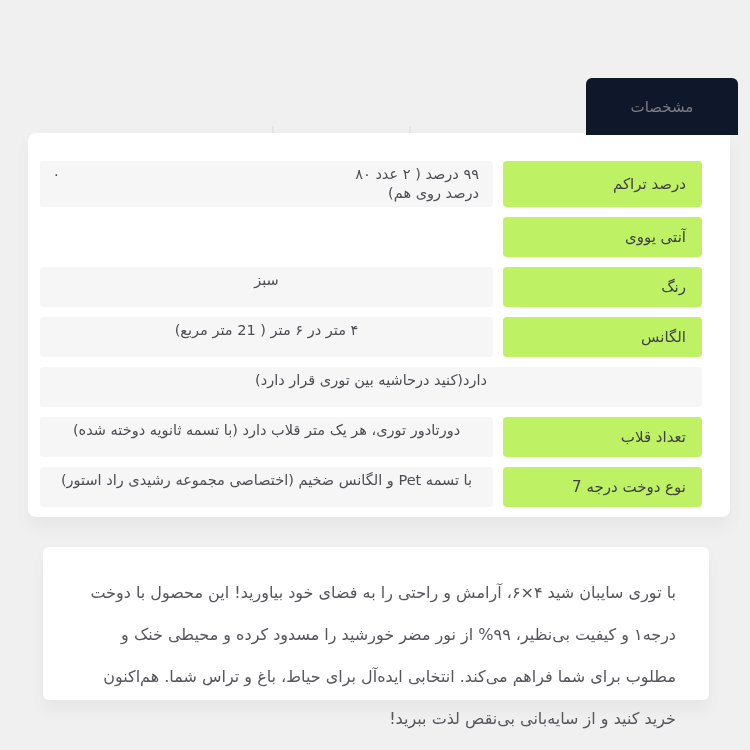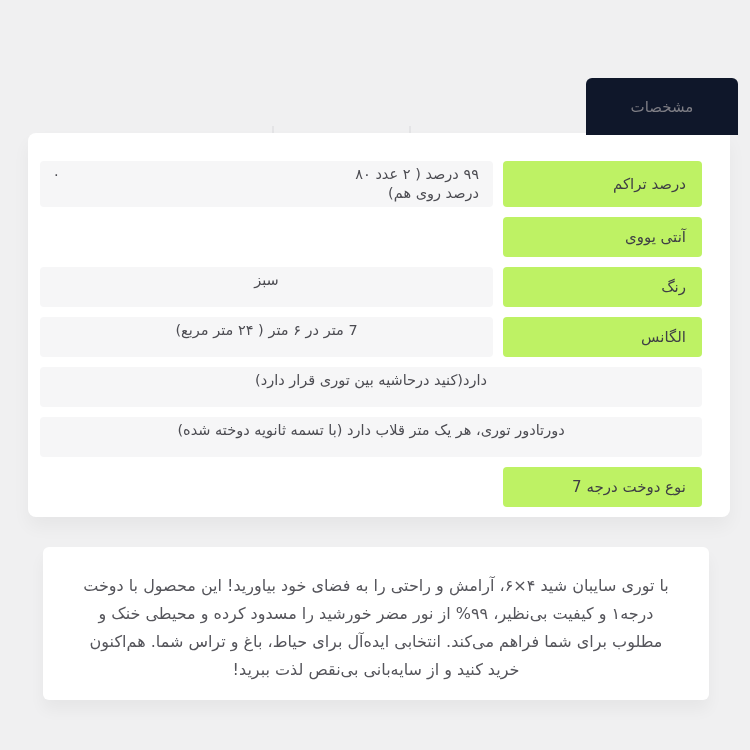--- a/index.html
+++ b/index.html
@@ -98,23 +98,23 @@
     left: 43px; top: 547px;
     width: 666px; height: 153px;
     background: #ffffff;
     border-radius: 6px;
     box-shadow: 0 10px 16px rgba(0,0,0,0.045);
     padding: 25px 33px;
     z-index: 2;
   }
   .desc-text {
     direction: rtl;
-    text-align: center;
+    text-align: right;
     font-size: 16px;
-    line-height: 28px;
+    line-height: 42px;
     color: #55555b;
   }
 </style>
 </head>
 <body>
 
 <div class="tab-divider d1"></div>
 <div class="tab-divider d2"></div>
 
 <div class="tab-active">
@@ -139,38 +139,42 @@
     <div class="spec-row">
       <div class="spec-label">رنگ</div>
       <div class="spec-value">
         <div>سبز</div>
       </div>
     </div>
 
     <div class="spec-row">
       <div class="spec-label">الگانس</div>
       <div class="spec-value">
-        <div>7 متر در ۶ متر ( ۲۴ متر مربع)</div>
+        <div>۴ متر در ۶ متر ( 21 متر مربع)</div>
       </div>
     </div>
 
     <div class="spec-row">
       <div class="spec-value">
         <div>دارد(کنید درحاشیه بین توری قرار دارد)</div>
       </div>
     </div>
 
     <div class="spec-row">
+      <div class="spec-label">تعداد قلاب</div>
       <div class="spec-value">
         <div>دورتادور توری، هر یک متر قلاب دارد (با تسمه ثانویه دوخته شده)</div>
       </div>
     </div>
 
     <div class="spec-row">
       <div class="spec-label">نوع دوخت درجه 7</div>
+      <div class="spec-value">
+        <div>با تسمه Pet و الگانس ضخیم (اختصاصی مجموعه رشیدی راد استور)</div>
+      </div>
     </div>
 
   </div>
 </div>
 
 <div class="desc-card">
   <div class="desc-text">با توری سایبان شید ۴×۶، آرامش و راحتی را به فضای خود بیاورید! این محصول با دوخت درجه۱ و کیفیت بی‌نظیر، ۹۹% از نور مضر خورشید را مسدود کرده و محیطی خنک و مطلوب برای شما فراهم می‌کند. انتخابی ایده‌آل برای حیاط، باغ و تراس شما. هم‌اکنون خرید کنید و از سایه‌بانی بی‌نقص لذت ببرید!</div>
 </div>
 
 </body></html>

